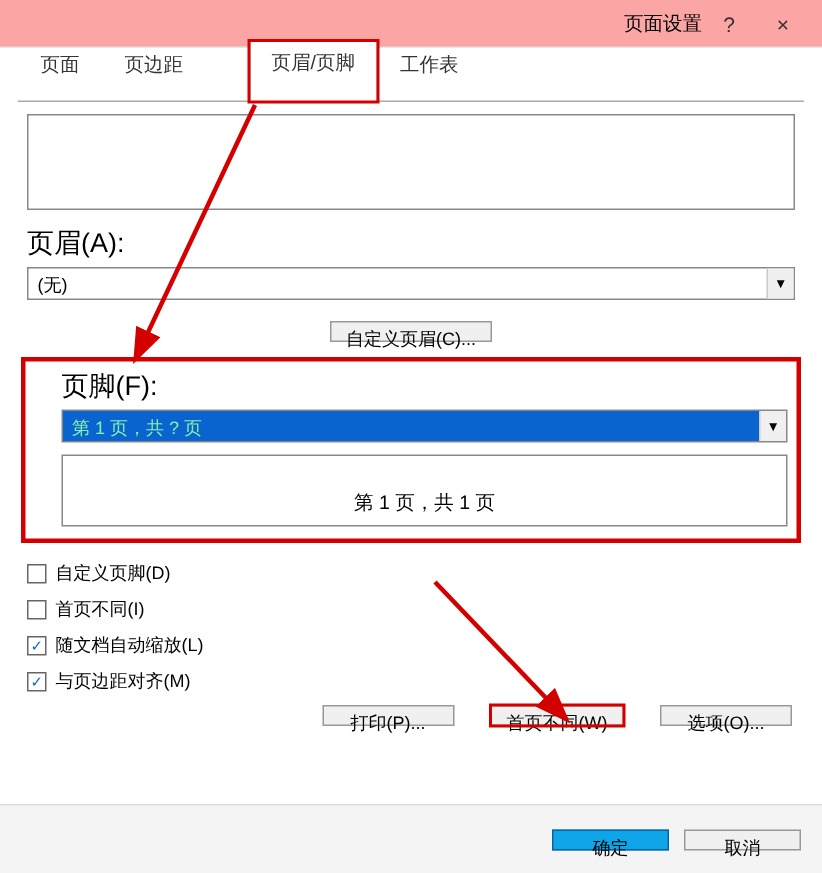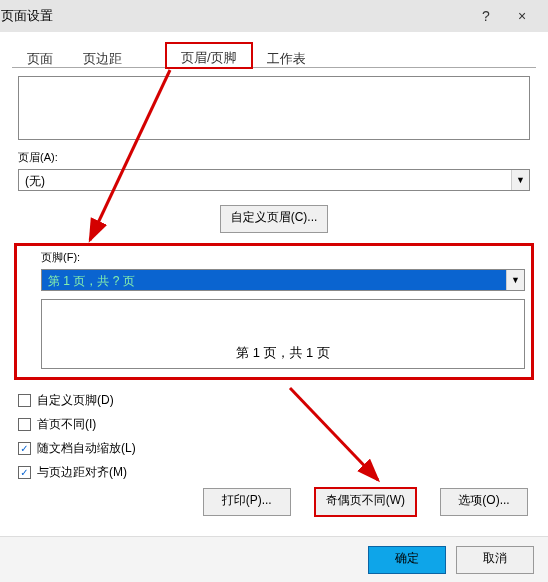--- a/index.html
+++ b/index.html
@@ -11,38 +11,39 @@
     width: 548px;
     height: 582px;
     overflow: hidden;
     position: relative;
   }
   .titlebar {
     height: 32px;
     display: flex;
     align-items: center;
     padding: 0 8px 0 1px;
-    background: #e5e5e5;
+    background: #fca5a5;
     border-bottom: 1px solid #e5e5e5;
+    text-align: right;
   }
   .titlebar .title { flex: 1; font-size: 13px; }
   .titlebar .btn {
     width: 36px; height: 32px;
     display: flex; align-items: center; justify-content: center;
     font-size: 14px; color: #333;
   }
   .tabs {
     display: flex;
     align-items: flex-end;
     height: 30px;
     border-bottom: 1px solid #aaa;
     margin: 6px 12px 0 12px;
   }
   .tab {
-    padding: 5px 14px 0;
+    padding: 5px 14px 16px;
     font-size: 13px;
     color: #333;
     border: 1px solid transparent;
     border-bottom: none;
     position: relative;
     bottom: -1px;
   }
   .tab.active {
     border-color: #aaa;
     background: #fff;
@@ -52,21 +53,21 @@
     outline: 2px solid #d40000;
     outline-offset: -1px;
     margin-left: 29px;
   }
   .content { padding: 8px 18px 0 18px; }
   .preview-box {
     border: 1px solid #888;
     height: 64px;
     background: #fff;
   }
-  .label { margin: 10px 0 4px 0; font-size: 11px; }
+  .label { margin: 10px 0 4px 0; font-size: 18px; }
   .select {
     display: flex;
     border: 1px solid #888;
     height: 22px;
     background: #fff;
   }
   .select .value { flex: 1; padding: 3px 6px; }
   .select .arrow {
     width: 18px; display: flex; align-items: center; justify-content: center;
     border-left: 1px solid #ccc; background: #f0f0f0; font-size: 9px;
@@ -75,38 +76,38 @@
     display: flex; justify-content: center; gap: 16px; margin: 14px 0 10px 0;
   }
   .btnrow.right { justify-content: flex-end; gap: 24px; padding-right: 2px; }
   .pushbtn {
     border: 1px solid #999;
     background: #f0f0f0;
     padding: 3px 10px;
     font-size: 12px;
     min-width: 88px;
     text-align: center;
-    height: 28px;
+    height: 14px;
     line-height: 16px;
   }
   .pushbtn.blue { border: 1px solid #0a64a4; background: #0ea5e9; }
   .pushbtn.highlighted { outline: 2px solid #d40000; outline-offset: -1px; }
   .footergroup {
     position: relative;
     border: 3px solid #d40000;
     padding: 0 6px 8px 24px;
     margin: 0 -4px;
   }
   .footergroup .label { margin-top: 4px; }
   .select.highlighted .value {
     background: #0a64d0; color: #86efac;
   }
   .preview-center {
     border: 1px solid #888;
-    height: 70px;
+    height: 48px;
     display: flex; align-items: flex-end; justify-content: center;
     padding-bottom: 6px;
     font-size: 13px;
     margin-top: 8px;
   }
   .checks { margin-top: 12px; }
   .checkrow { display: flex; align-items: center; gap: 6px; margin: 7px 0; font-size: 12px; }
   .chk {
     width: 13px; height: 13px; border: 1px solid #666; display: inline-flex;
     align-items: center; justify-content: center; font-size: 10px; color: #0a64d0;
@@ -178,21 +179,21 @@
       <span>随文档自动缩放(L)</span>
     </div>
     <div class="checkrow">
       <span class="chk">✓</span>
       <span>与页边距对齐(M)</span>
     </div>
   </div>
 
   <div class="btnrow right" style="margin-top:4px;">
     <div class="pushbtn">打印(P)...</div>
-    <div class="pushbtn highlighted">奇偶页不同(W)</div>
+    <div class="pushbtn highlighted">首页不同(W)</div>
     <div class="pushbtn">选项(O)...</div>
   </div>
 
 </div>
 
 <div class="bottombar">
   <div class="pushbtn blue">确定</div>
   <div class="pushbtn">取消</div>
 </div>
 

